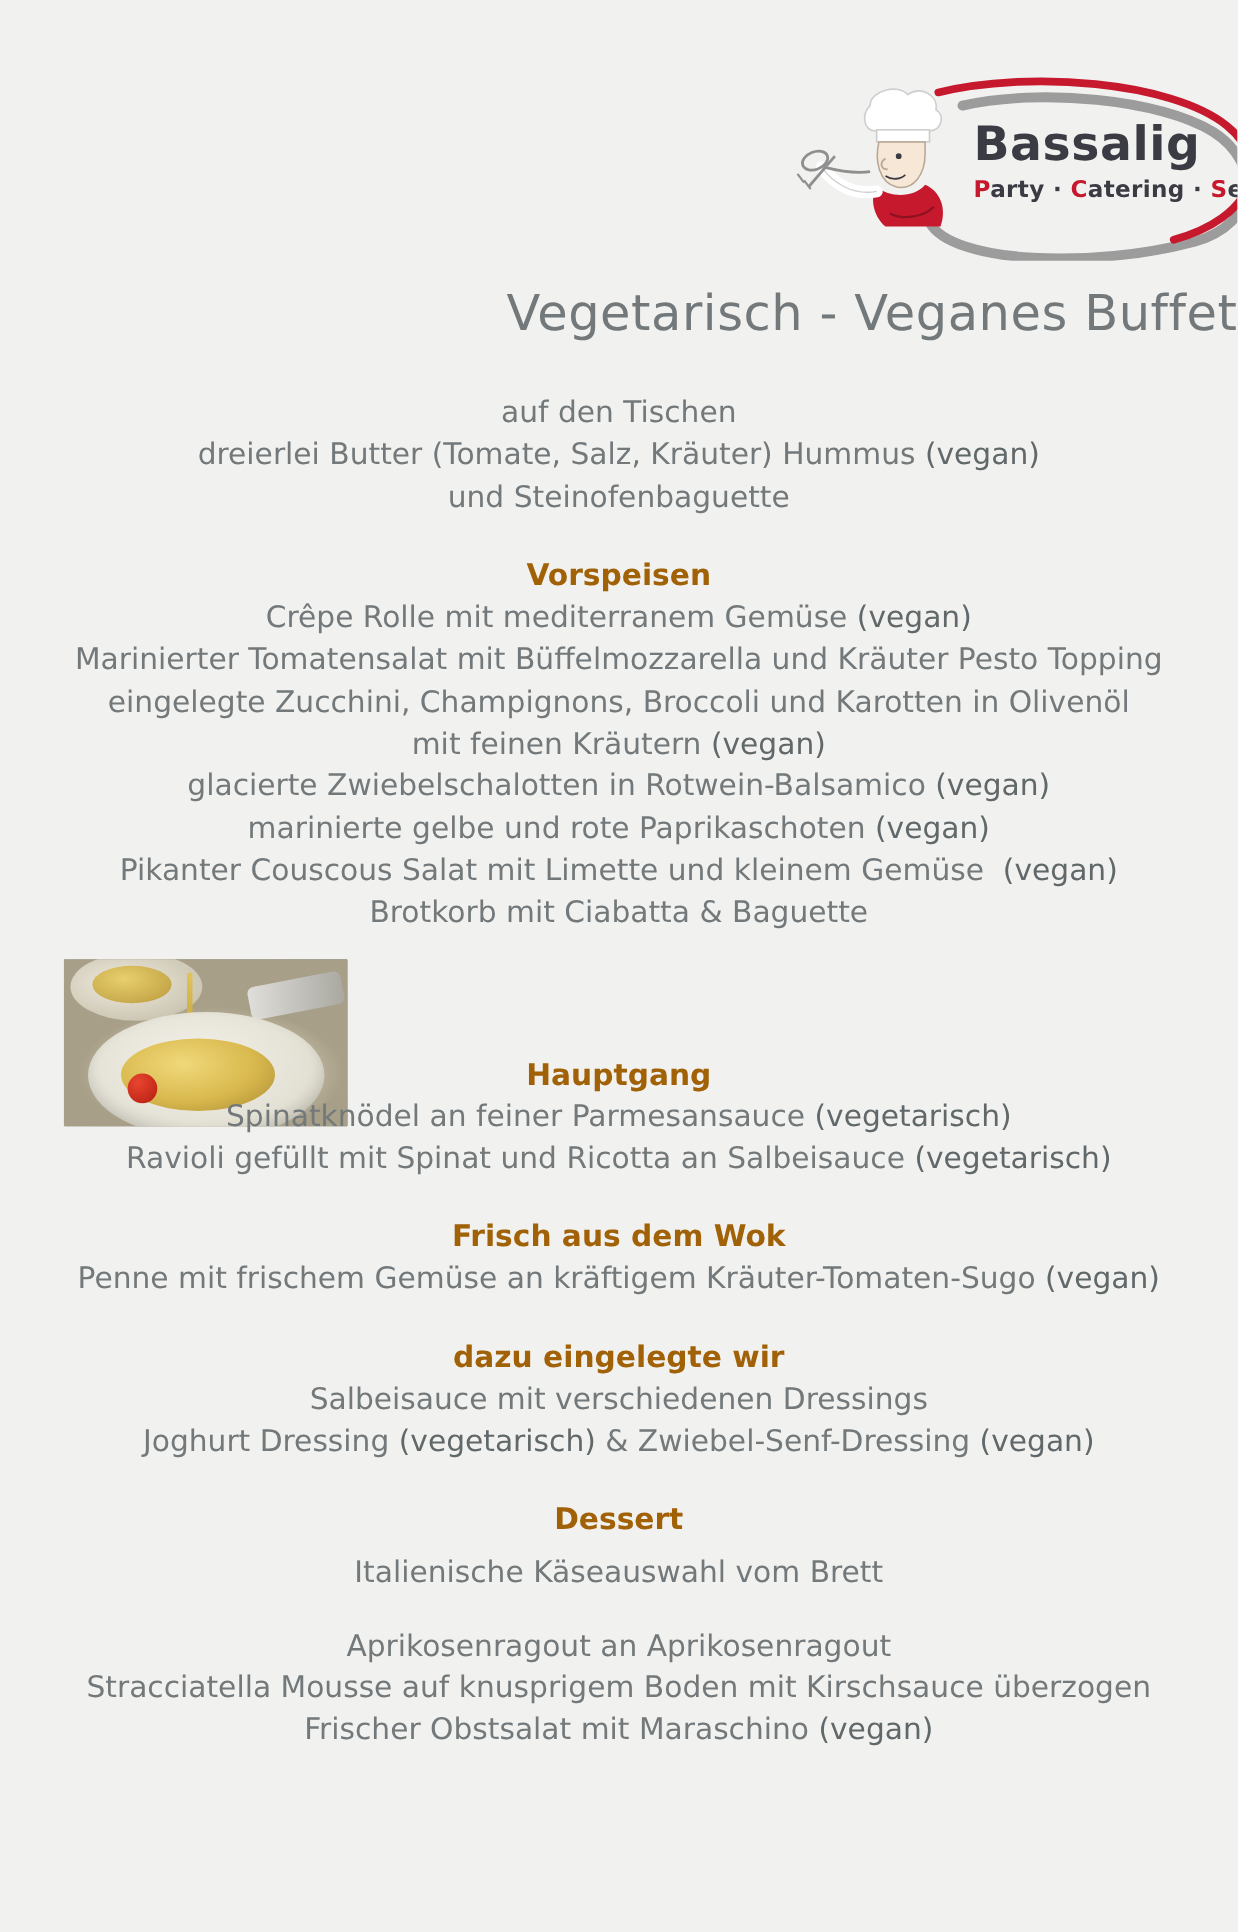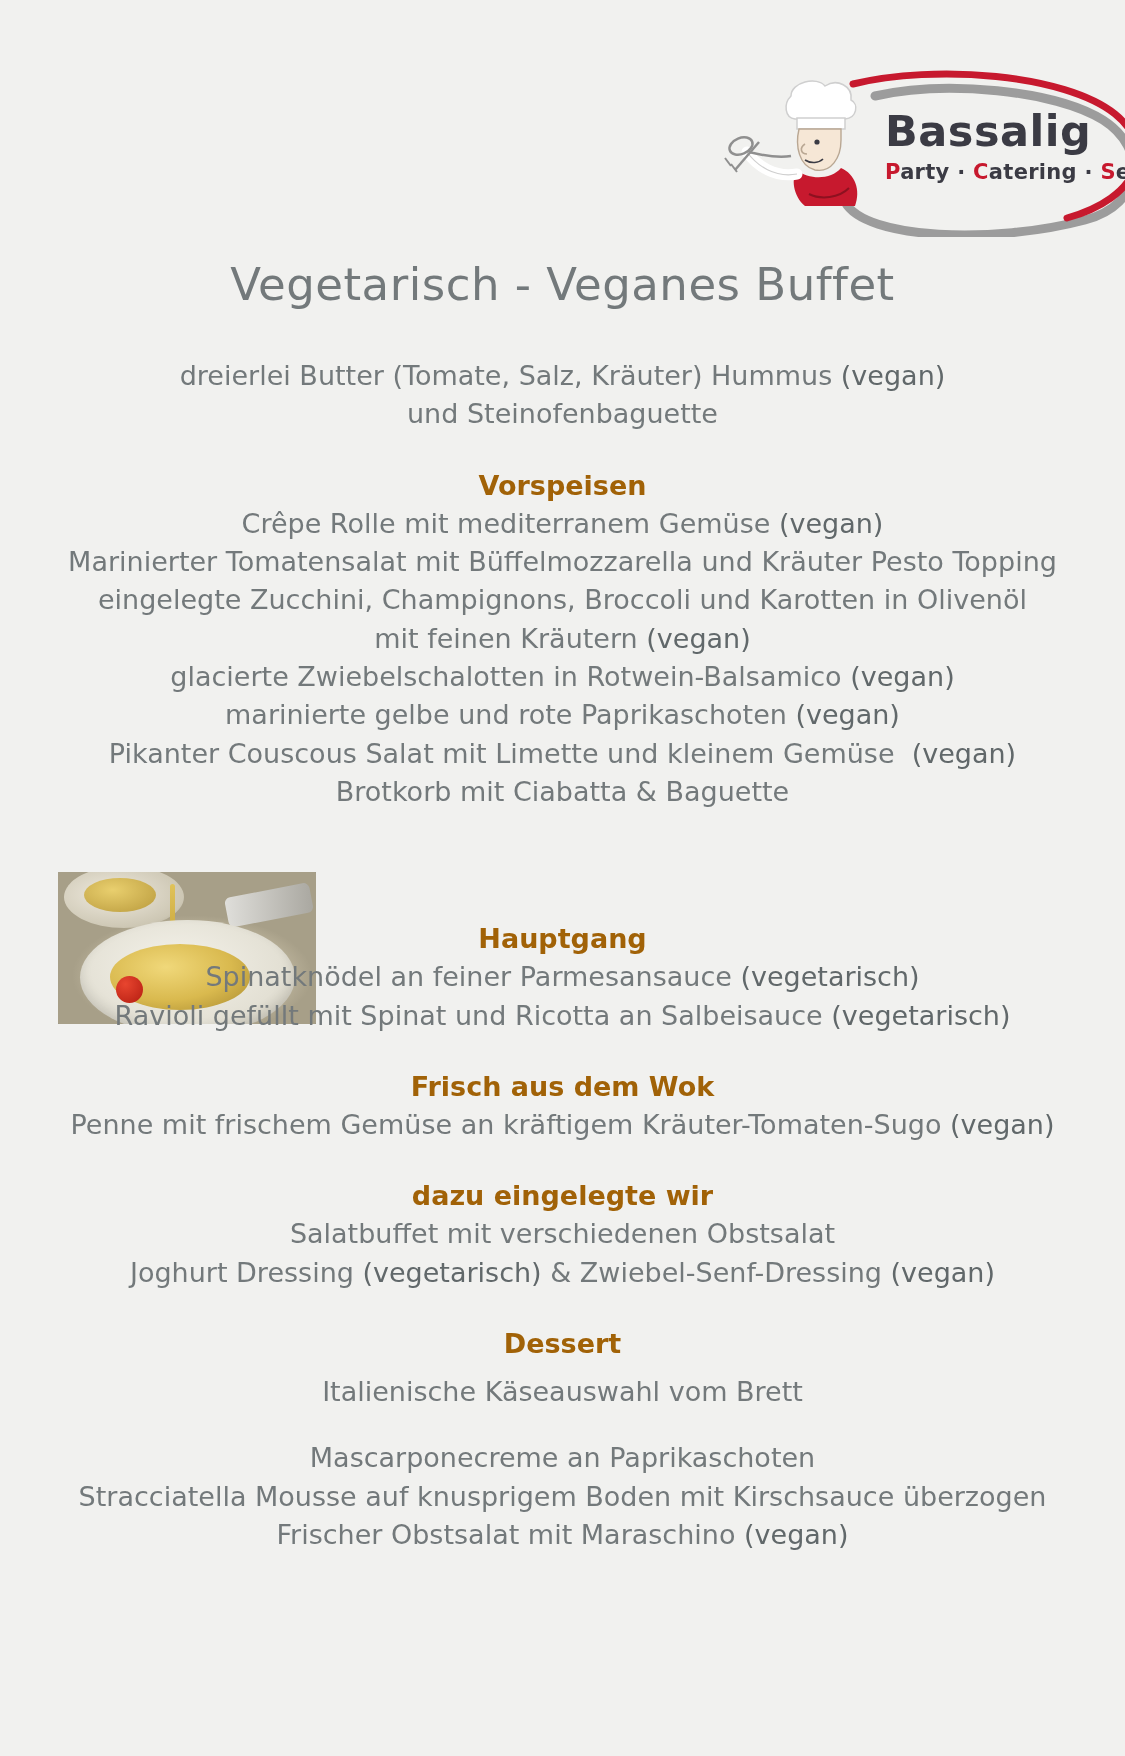--- a/index.html
+++ b/index.html
@@ -69,20 +69,21 @@
     left: 0;
     width: 1125px;
     text-align: center;
   }
   .title {
     font-size: 45px;
     color: #73797b;
     letter-spacing: 0.5px;
     margin: 0 0 46px 0;
     font-weight: normal;
+    text-align: right;
   }
   .section {
     margin-bottom: 26px;
   }
   .heading {
     font-size: 27px;
     font-weight: bold;
     color: #a16207;
     margin-bottom: 4px;
   }
@@ -233,20 +234,21 @@
   <div class="plate"></div>
   <div class="food"></div>
   <div class="tomato"></div>
 </div>
 
 <div class="doc">
 
   <h1 class="title">Vegetarisch - Veganes Buffet</h1>
 
   <div class="section">
+    <div class="line"><span>auf den Tischen</span></div>
     <div class="line">dreierlei Butter (Tomate, Salz, Kräuter) Hummus <b>(vegan)</b></div>
     <div class="line"><span>und Steinofenbaguette</span></div>
   </div>
 
   <div class="spacer-sm"></div>
 
   <div class="section">
     <div class="heading">Vorspeisen</div>
     <div class="line">Crêpe Rolle mit mediterranem Gemüse <b>(vegan)</b></div>
     <div class="line"><span>Marinierter Tomatensalat mit Büffelmozzarella und Kräuter Pesto Topping</span></div>
@@ -271,29 +273,29 @@
 
   <div class="section">
     <div class="heading">Frisch aus dem Wok</div>
     <div class="line">Penne mit frischem Gemüse an kräftigem Kräuter-Tomaten-Sugo <b>(vegan)</b></div>
   </div>
 
   <div class="spacer-sm"></div>
 
   <div class="section">
     <div class="heading">dazu eingelegte wir</div>
-    <div class="line"><span>Salatbuffet mit verschiedenen Obstsalat</span></div>
+    <div class="line"><span>Salbeisauce mit verschiedenen Dressings</span></div>
     <div class="line">Joghurt Dressing <b>(vegetarisch)</b> &amp; Zwiebel-Senf-Dressing <b>(vegan)</b></div>
   </div>
 
   <div class="spacer-sm"></div>
 
   <div class="section">
     <div class="heading">Dessert</div>
     <div class="spacer-sm"></div>
     <div class="line"><span>Italienische Käseauswahl vom Brett</span></div>
     <div class="spacer-md"></div>
-    <div class="line"><span>Mascarponecreme an Paprikaschoten</span></div>
+    <div class="line"><span>Aprikosenragout an Aprikosenragout</span></div>
     <div class="line"><span>Stracciatella Mousse auf knusprigem Boden mit Kirschsauce überzogen</span></div>
     <div class="line">Frischer Obstsalat mit Maraschino <b>(vegan)</b></div>
   </div>
 
 </div>
 
 </body></html>

